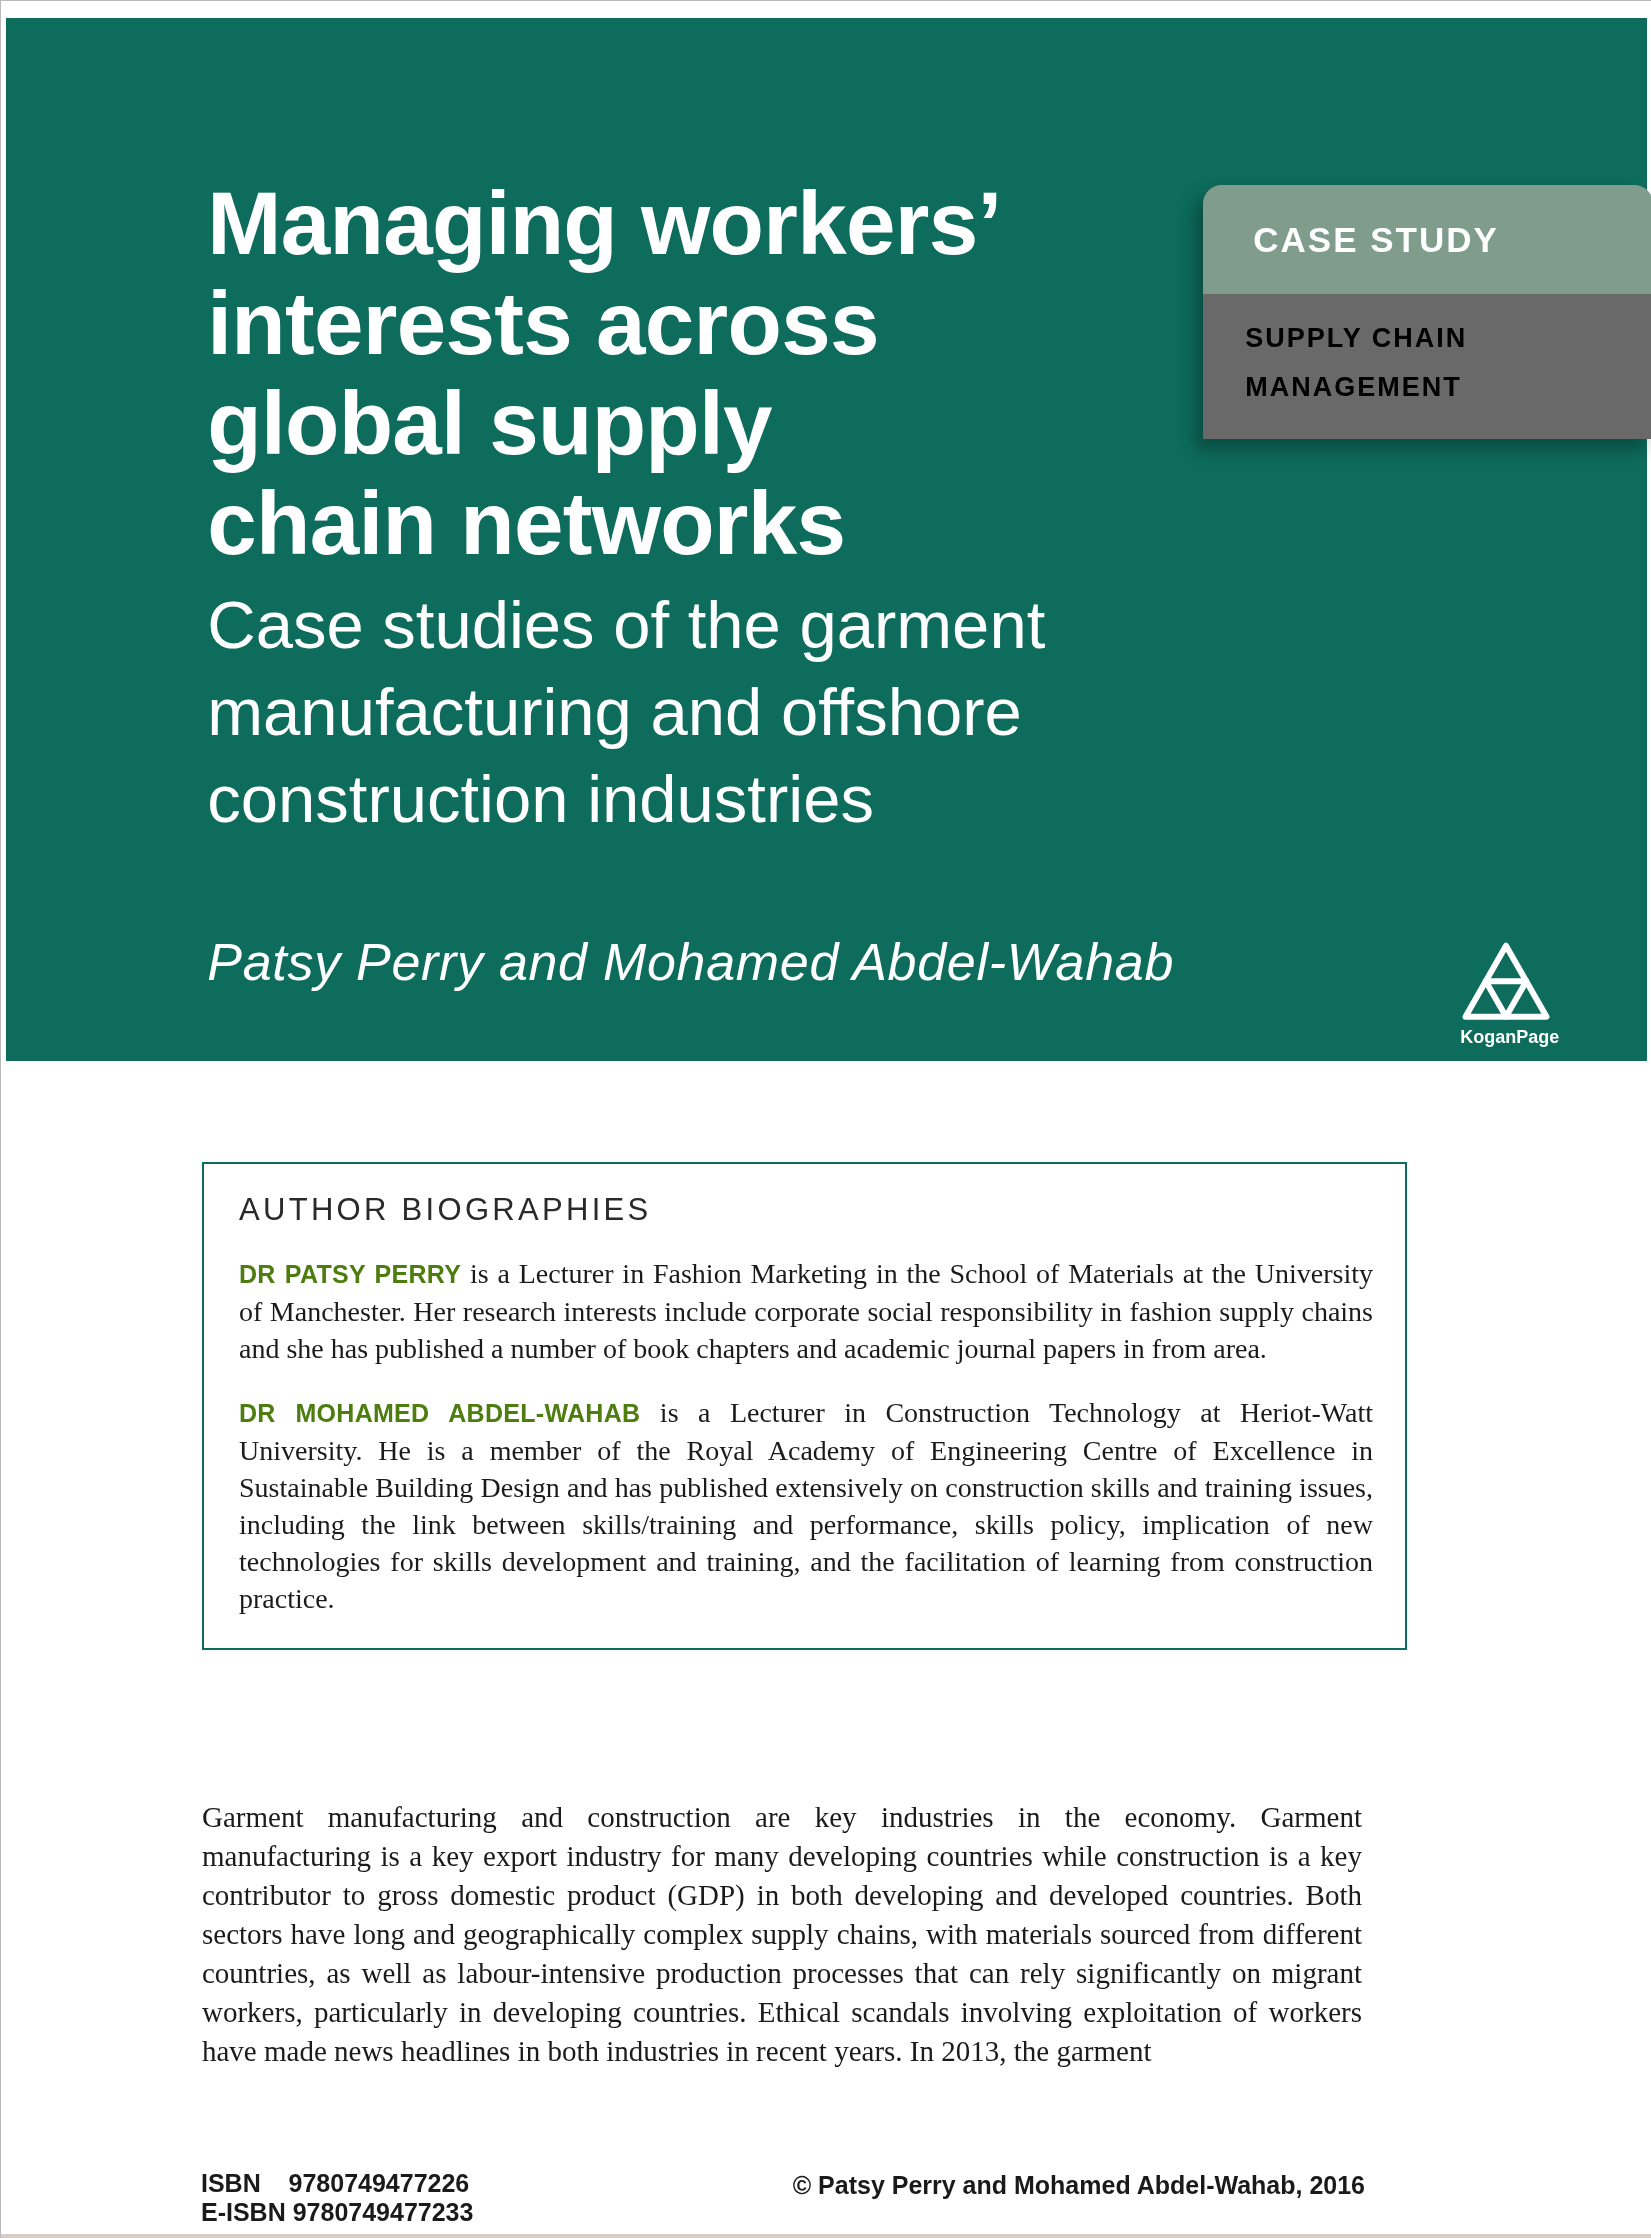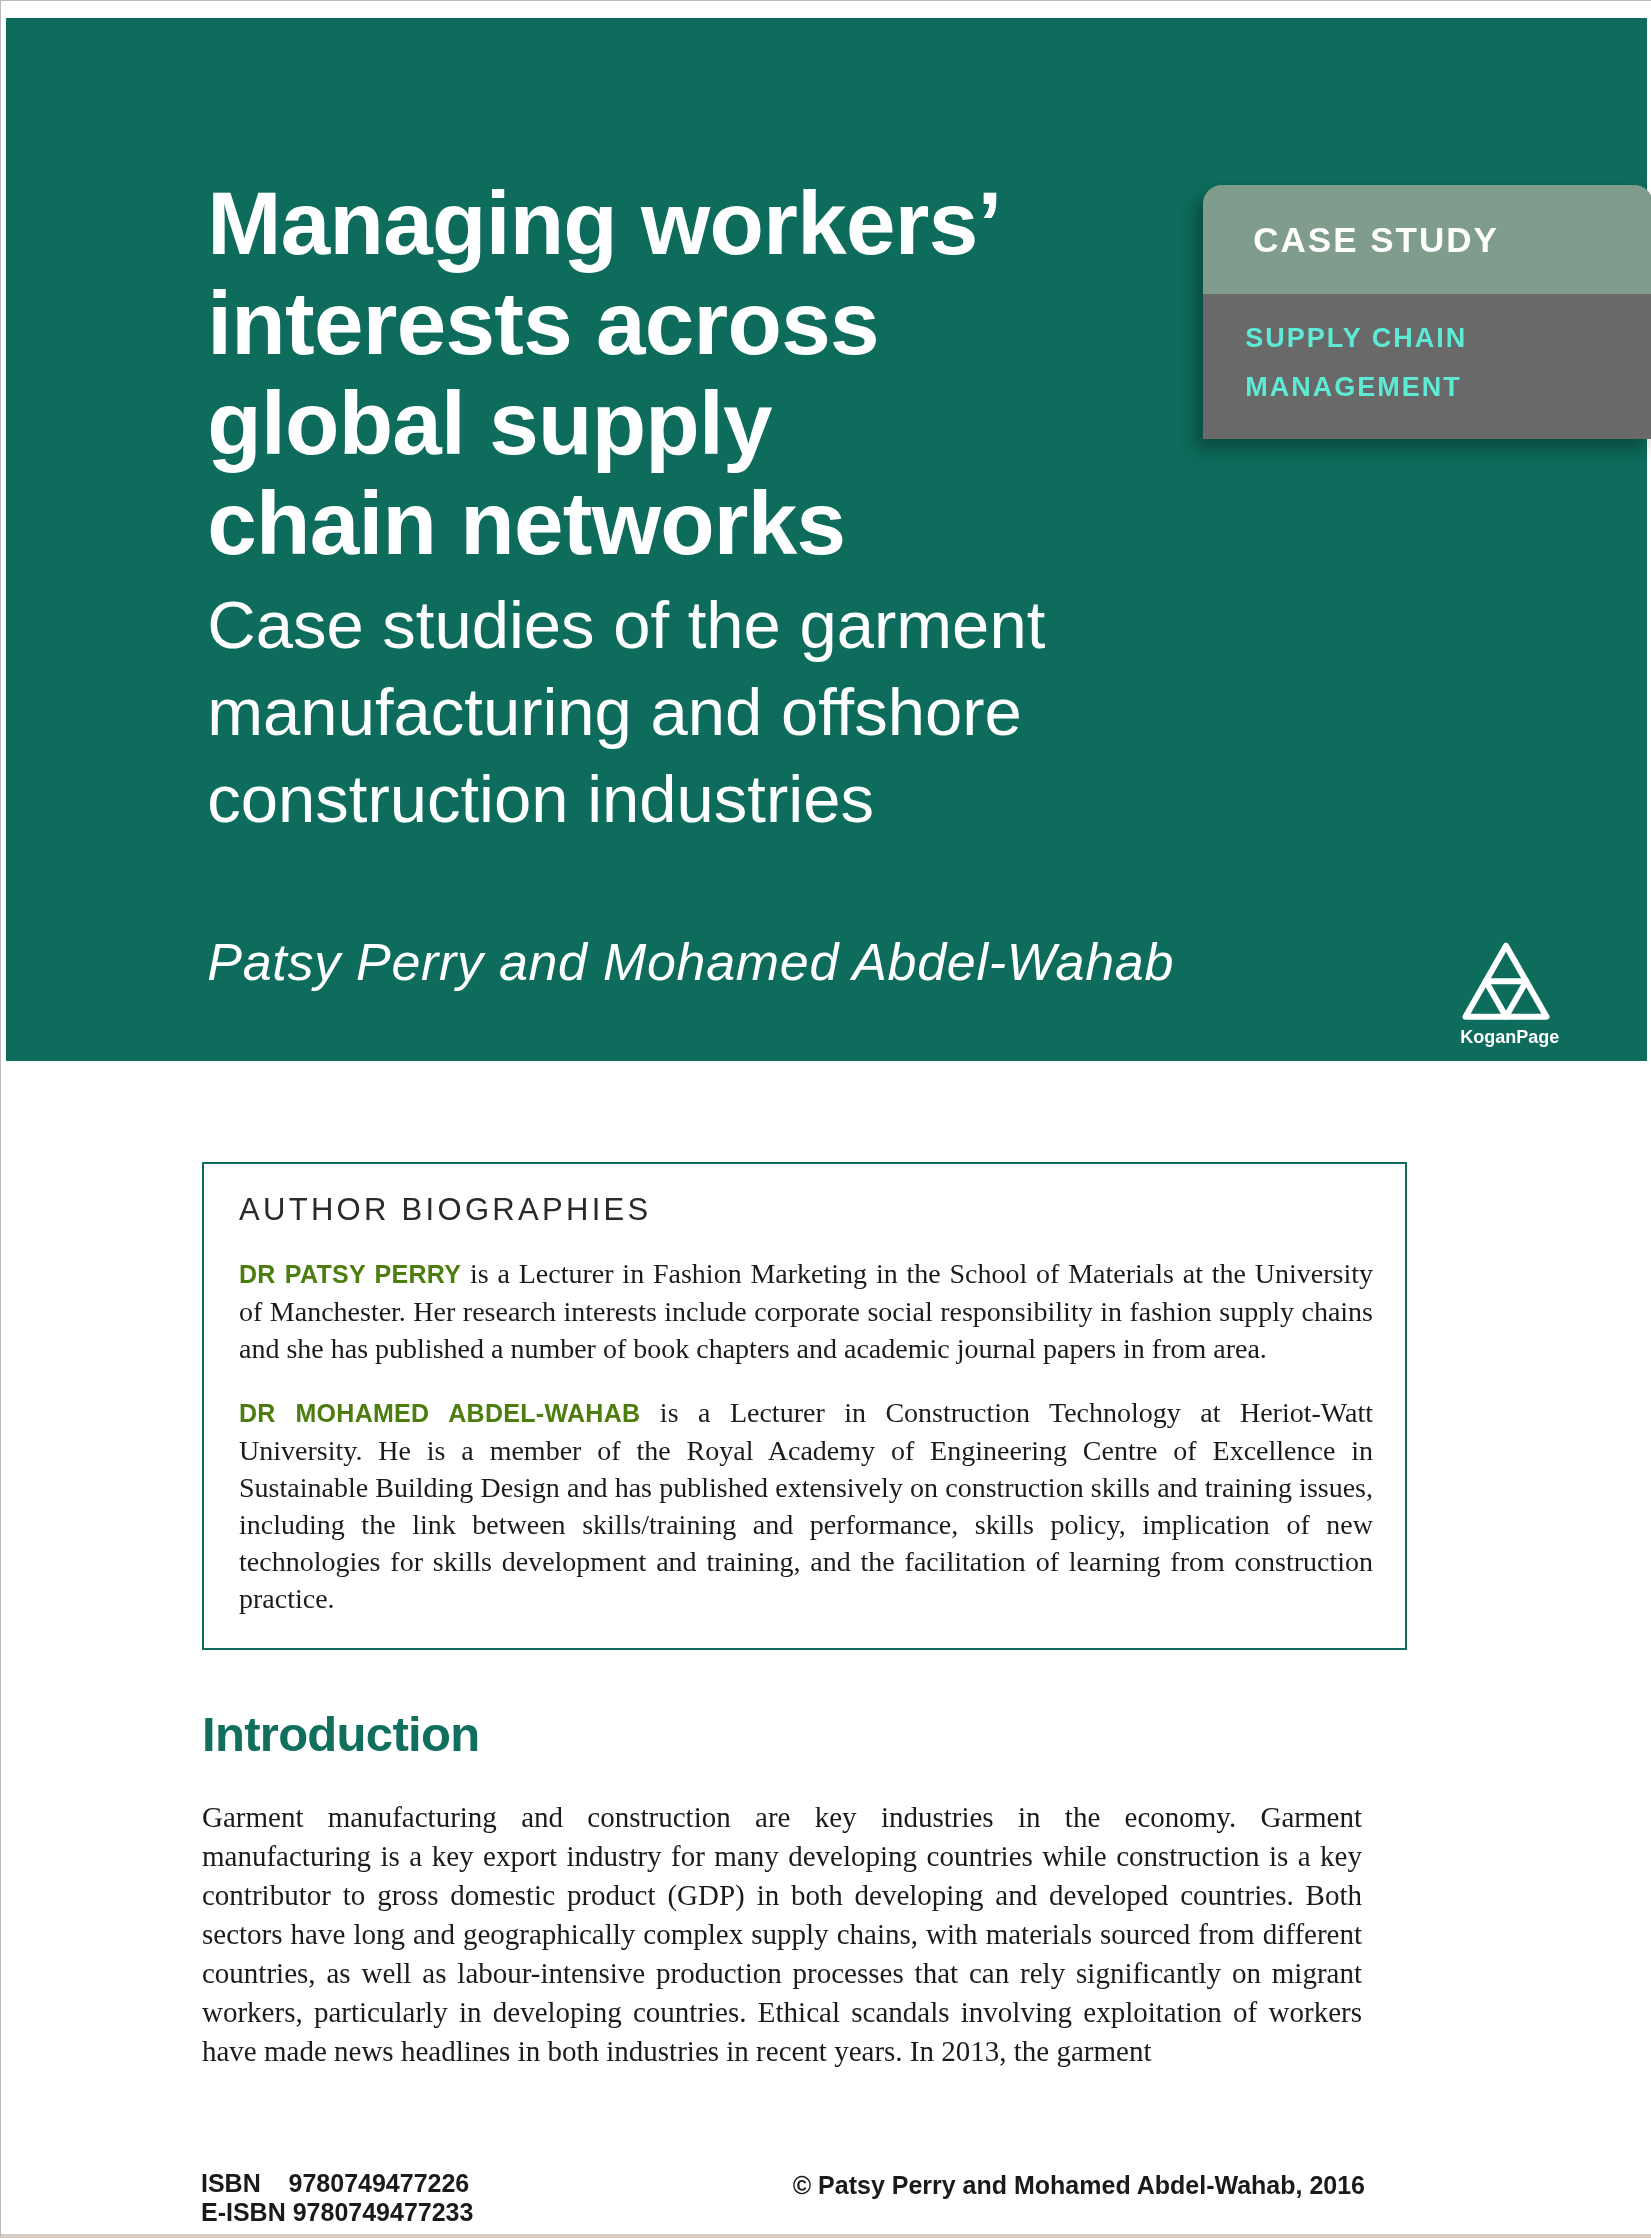--- a/index.html
+++ b/index.html
@@ -38,21 +38,21 @@
     display:flex; align-items:center;
   }
   .badge-label{
     padding-left:50px; color:#ffffff; font-weight:bold;
     font-size:35px; letter-spacing:2px;
   }
   .badge-bottom{
     height:145px; background:#696969; box-sizing:border-box; padding:20px 0 0 42px;
   }
   .badge-category{
-    color:#5eead4; font-weight:bold; font-size:27px; line-height:49px;
+    color:#000000; font-weight:bold; font-size:27px; line-height:49px;
     letter-spacing:2px; white-space:pre-line;
   }
   
   .logo{
     position:absolute; left:1454px; top:923px; width:92px; text-align:right;
   }
   .logo-text{
     margin-top:2.7px; color:#ffffff; font-weight:bold; font-size:18px; letter-spacing:0px;
   }
   
@@ -136,21 +136,20 @@
   <div class="bio-box">
     <div class="bio-heading">AUTHOR BIOGRAPHIES</div>
     <p class="bio-para">
       <span class="bio-name">DR PATSY PERRY</span><span> is a Lecturer in Fashion Marketing in the School of Materials at the University of Manchester. Her research interests include corporate social responsibility in fashion supply chains and she has published a number of book chapters and academic journal papers in from area.</span>
     </p>
     <p class="bio-para">
       <span class="bio-name">DR MOHAMED ABDEL-WAHAB</span><span> is a Lecturer in Construction Technology at Heriot-Watt University. He is a member of the Royal Academy of Engineering Centre of Excellence in Sustainable Building Design and has published extensively on construction skills and training issues, including the link between skills/training and performance, skills policy, implication of new technologies for skills development and training, and the facilitation of learning from construction practice.</span>
     </p>
   </div>
 
-  <div class="intro-heading">Introduction</div>
   <div class="intro-para">Garment manufacturing and construction are key industries in the economy. Garment manufacturing is a key export industry for many developing countries while construction is a key contributor to gross domestic product (GDP) in both developing and developed countries. Both sectors have long and geographically complex supply chains, with materials sourced from different countries, as well as labour-intensive production processes that can rely significantly on migrant workers, particularly in developing countries. Ethical scandals involving exploitation of workers have made news headlines in both industries in recent years. In 2013, the garment</div>
 
   <div class="footer-left"><span>ISBN    9780749477226</span>
 <span>E-ISBN 9780749477233</span></div>
 
   <div class="footer-right">
     <span class="copyright">© Patsy Perry and Mohamed Abdel-Wahab, 2016</span>
   </div>
 
   <div class="page-edge-bottom"></div>

